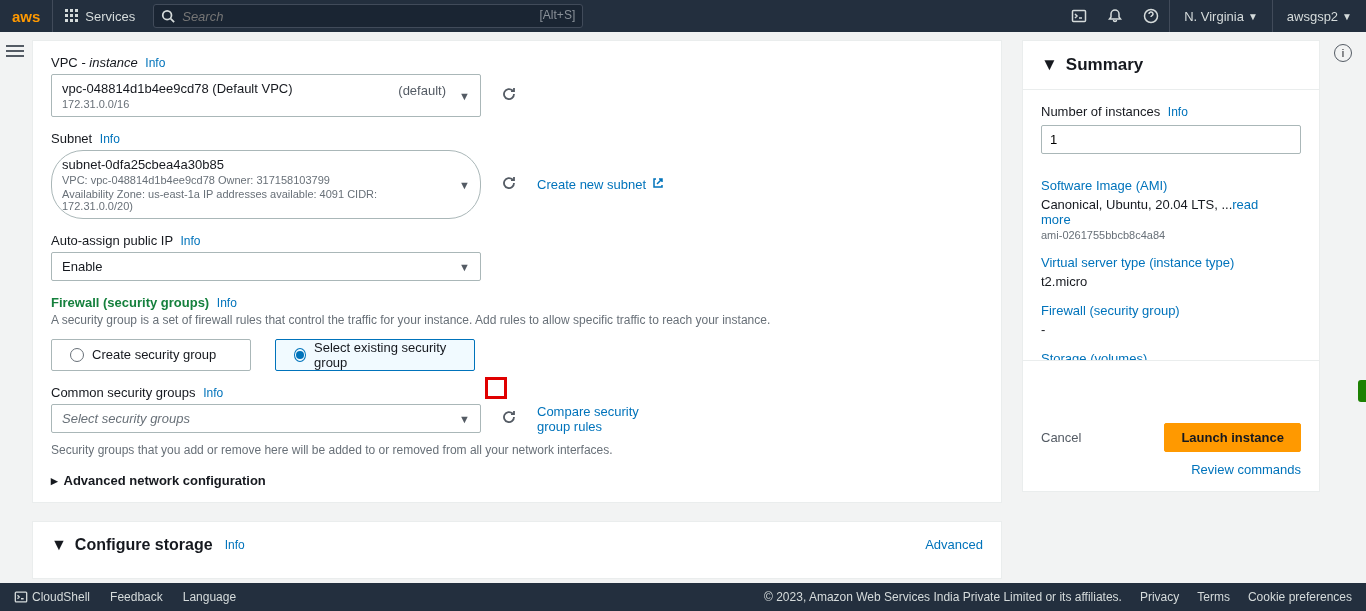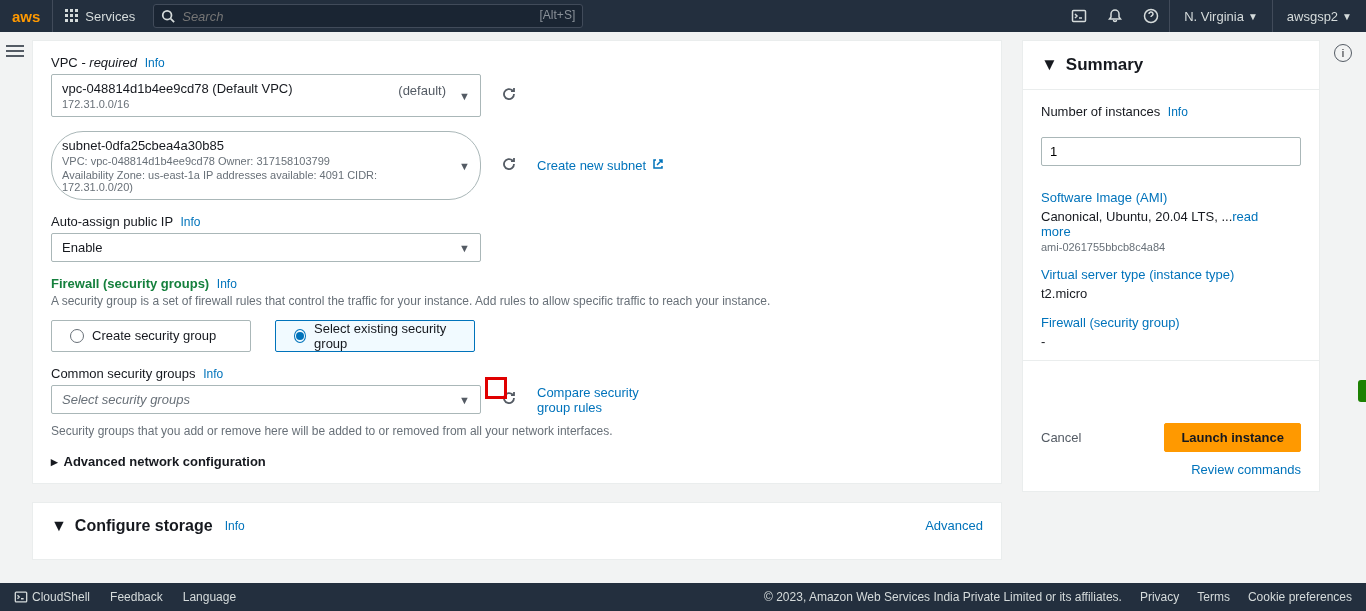--- a/index.html
+++ b/index.html
@@ -52,21 +52,21 @@
 .expand-row { display: flex; align-items: center; gap: 6px; cursor: pointer; font-weight: bold; font-size: 13px; margin-top: 10px; }
 .storage-panel { margin-top: 18px; }
 .panel-header { display: flex; align-items: center; justify-content: space-between; padding-bottom: 10px; }
 .panel-title { font-size: 16px; font-weight: bold; display: flex; align-items: center; gap: 8px; }
 
 
 .summary-col { width: 298px; padding-top: 8px; }
 .summary-panel { background: #fff; border: 1px solid #eaeded; height: 452px; display: flex; flex-direction: column; }
 .summary-header { padding: 14px 18px; border-bottom: 1px solid #eaeded; display: flex; align-items: center; gap: 8px; font-size: 17px; font-weight: bold; }
 .summary-body { padding: 14px 18px 0 18px; flex: 1; overflow: hidden; position: relative; }
-.summary-field-label { font-size: 13px; margin-bottom: 18px; }
+.summary-field-label { font-size: 13px; margin-bottom: 6px; }
 .summary-input { width: 100%; border: 1px solid #aab7b8; border-radius: 2px; padding: 6px 8px; font-size: 13px; }
 .summary-scroll { margin-top: 14px; height: 290px; overflow-y: auto; padding-right: 14px; }
 .summary-link-head { color: #0073bb; font-size: 13px; cursor: pointer; margin-top: 10px; display: block; }
 .summary-text { font-size: 13px; color: #16191f; margin-top: 4px; }
 .summary-subtext { font-size: 11px; color: #687078; margin-top: 2px; }
 .info-box { border: 1px solid #0073bb; background: #f1faff; padding: 12px 28px 12px 34px; margin-top: 14px; font-size: 12px; line-height: 1.5; position: relative; color: #16191f; }
 .summary-footer { padding: 14px 18px; border-top: 1px solid #eaeded; background: #fff; }
 .footer-buttons { display: flex; justify-content: space-between; align-items: center; margin-bottom: 10px; margin-top: 48px; }
 .btn-cancel { background: none; border: none; color: #545b64; cursor: pointer; font-size: 13px; }
 .btn-launch { background: #ff9900; border: 1px solid #ff9900; color: #16191f; padding: 6px 16px; font-weight: bold; border-radius: 2px; cursor: pointer; font-size: 13px; }
@@ -161,39 +161,43 @@
 <div class="right-info">i</div>
 
 <div class="content-area">
   <div class="main-col">
 
     <div class="panel" style="position:relative;">
 
       <div class="field-row">
         <div class="field-label">
           <span>VPC</span>
-          <span class="required">- required</span>
+          <span class="required">- instance</span>
           <span class="info-link">Info</span>
         </div>
         <div class="inline-flex">
           <div class="select-box" style="flex:0 0 430px;">
             <div class="select-main">vpc-048814d1b4ee9cd78 (Default VPC)</div>
             <div class="select-sub">172.31.0.0/16</div>
             <div class="select-right-text">(default)</div>
             <span class="dd-caret">▼</span>
           </div>
           <span class="refresh-icon">
             <svg width="16" height="16" viewBox="0 0 16 16" fill="none" stroke="#545b64" stroke-width="1.8">
                 <path d="M13 8a5 5 0 1 1-1.5-3.5M13 2v3h-3"></path>
               </svg>
           </span>
         </div>
       </div>
 
       <div class="field-row">
+        <div class="field-label">
+          <span>Subnet</span>
+          <span class="info-link">Info</span>
+        </div>
         <div class="inline-flex">
           <div class="select-box" style="flex:0 0 430px;border-radius:32px;">
             <div class="select-main">subnet-0dfa25cbea4a30b85</div>
             <div class="select-sub">VPC: vpc-048814d1b4ee9cd78    Owner: 317158103799</div>
             <div class="select-sub">Availability Zone: us-east-1a    IP addresses available: 4091    CIDR: 172.31.0.0/20)</div>
             <span class="dd-caret">▼</span>
           </div>
           <span class="refresh-icon">
             <svg width="16" height="16" viewBox="0 0 16 16" fill="none" stroke="#545b64" stroke-width="1.8">
                 <path d="M13 8a5 5 0 1 1-1.5-3.5M13 2v3h-3"></path>

